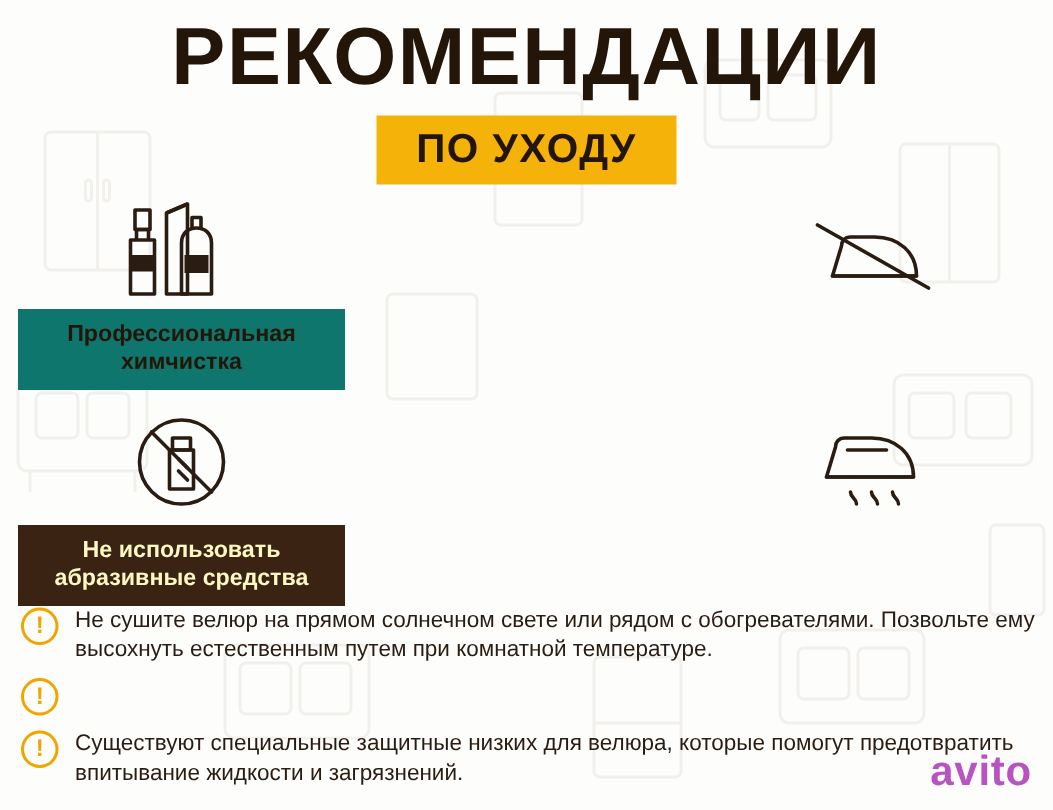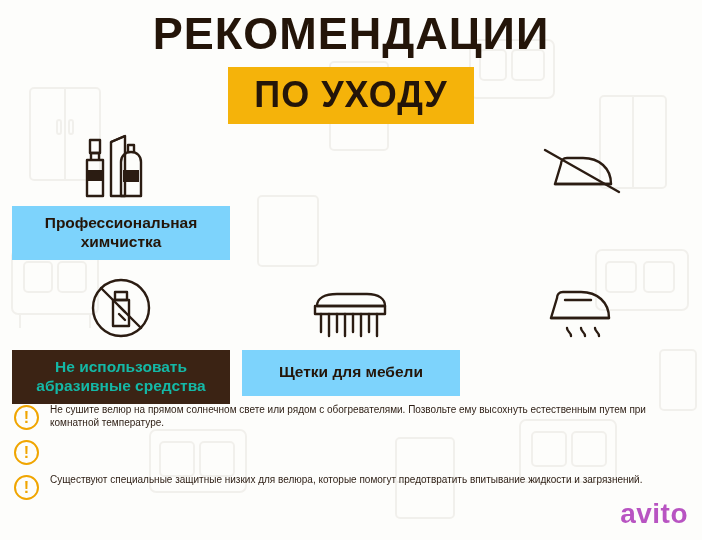--- a/index.html
+++ b/index.html
@@ -31,34 +31,34 @@
   }
 
   .title-wrap {
     position: absolute;
     top: 10px;
     left: 0;
     width: 702px;
     text-align: center;
   }
   .title-main {
-    font-size: 45px;
+    font-size: 54px;
     font-weight: bold;
     letter-spacing: 1px;
     color: #241509;
     line-height: 1.05;
   }
   .title-sub-box {
     display: inline-block;
     margin-top: 10px;
     background: #f5b30a;
     padding: 7px 26px 8px 26px;
   }
   .title-sub {
-    font-size: 36px;
+    font-size: 27px;
     font-weight: bold;
     letter-spacing: 1px;
     color: #241509;
   }
 
   .grid {
     position: absolute;
     top: 128px;
     left: 12px;
     width: 678px;
@@ -88,26 +88,26 @@
     text-align: center;
     font-size: 15.5px;
     font-weight: bold;
     line-height: 1.2;
     min-height: 46px;
     display: flex;
     align-items: center;
     justify-content: center;
   }
   .label.yellow {
-    background: #7dd3fc;
+    background: #0f766e;
     color: #241509;
   }
   .label.brown {
     background: #3b2314;
-    color: #14b8a6;
+    color: #fef9c3;
   }
 
   .notes {
     position: absolute;
     top: 404px;
     left: 14px;
     width: 676px;
   }
   .note {
     display: flex;
@@ -124,21 +124,21 @@
     font-size: 16px;
     font-weight: bold;
     display: flex;
     align-items: center;
     justify-content: center;
     margin-right: 11px;
     margin-top: 1px;
     box-sizing: border-box;
   }
   .note-text {
-    font-size: 10px;
+    font-size: 15px;
     line-height: 1.28;
     color: #2b1c12;
   }
 
   .watermark {
     position: absolute;
     right: 14px;
     bottom: 10px;
     font-size: 28px;
     font-weight: bold;
@@ -251,32 +251,20 @@
               <line x1="18" y1="16" x2="58" y2="56"></line>
               <path d="M32 20 h12 v8 h-12 z"></path>
               <path d="M30 28 h16 v26 h-16 z"></path>
               <path d="M36 34 l6 6 M36 42 l6 6"></path>
             </g>
           </svg>
         </div>
         <div class="label brown">Не использовать абразивные средства</div>
       </div>
 
-      <div class="cell">
-        <div class="icon-box">
-          <svg width="96" height="60" viewBox="0 0 96 60" xmlns="http://www.w3.org/2000/svg">
-            <g fill="none" stroke="#2b1c12" stroke-width="2.4" stroke-linejoin="round" stroke-linecap="round">
-              <path d="M14 22 c0 -8 8 -12 20 -12 h30 c12 0 18 5 18 12 z"></path>
-              <path d="M12 22 h70 v8 h-70 z"></path>
-              <path d="M18 30 v18 M26 30 v22 M34 30 v18 M42 30 v22 M50 30 v18 M58 30 v22 M66 30 v18 M74 30 v22"></path>
-            </g>
-          </svg>
-        </div>
-        <div class="label yellow">Щетки для мебели</div>
-      </div>
 
       <div class="cell">
         <div class="icon-box">
           <svg width="100" height="66" viewBox="0 0 100 66" xmlns="http://www.w3.org/2000/svg">
             <g fill="none" stroke="#2b1c12" stroke-width="2.4" stroke-linejoin="round" stroke-linecap="round">
               <path d="M20 40 h58 c0 -16 -12 -26 -28 -26 h-18 c-4 0 -6 3 -6 6 z"></path>
               <path d="M20 40 h58"></path>
               <path d="M34 22 h26"></path>
               <path d="M36 50 c0 4 4 4 4 8 M50 50 c0 4 4 4 4 8 M64 50 c0 4 4 4 4 8"></path>
             </g>

